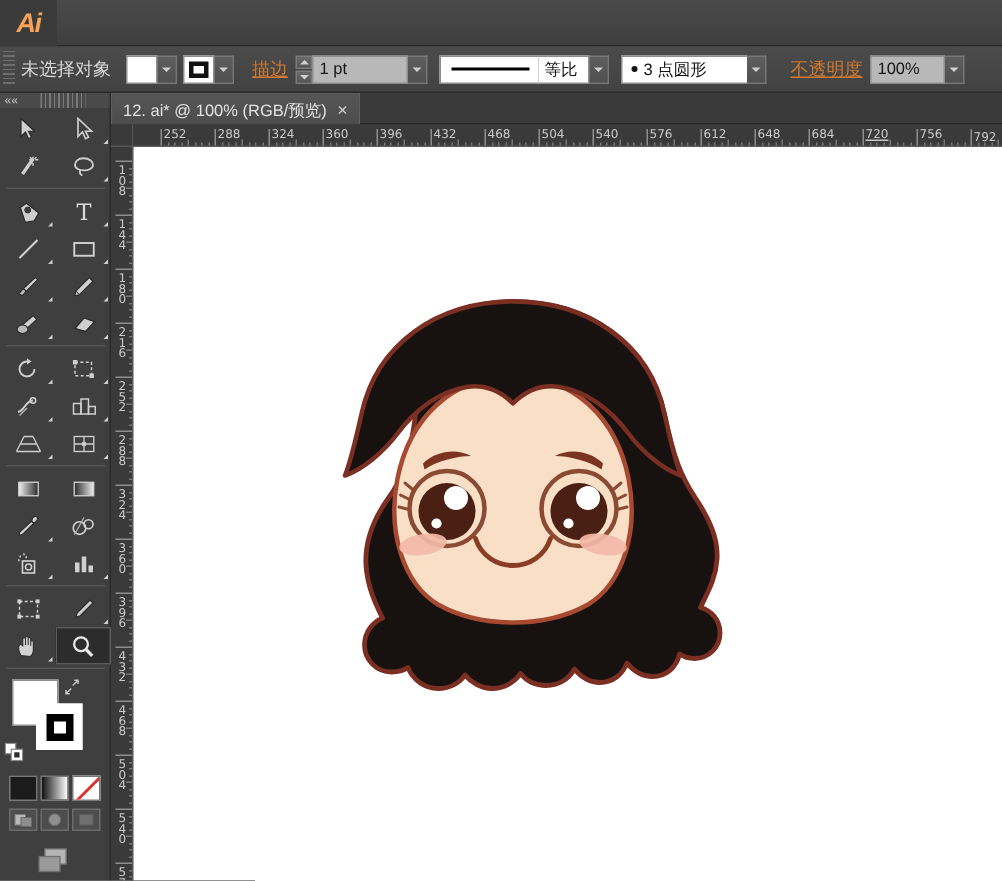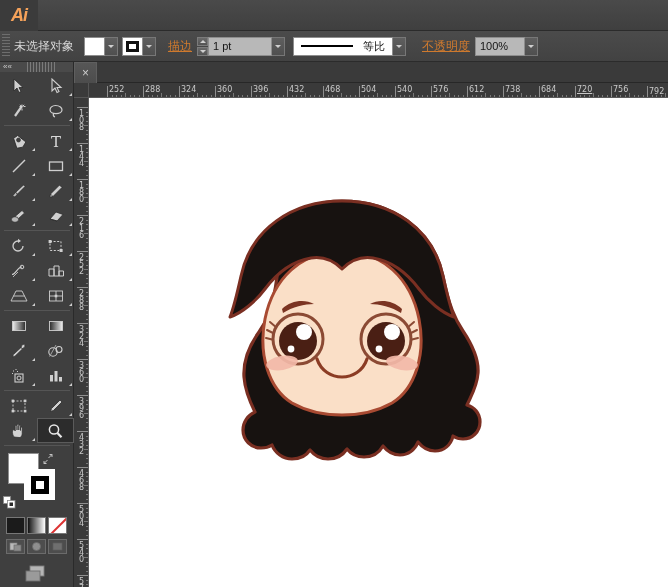--- a/index.html
+++ b/index.html
@@ -277,33 +277,43 @@
     <div class="combo">
       <div class="stroke-preview">
           <b></b>
         </div>
       <div class="field light" style="border-left:none;width:34px;">等比</div>
       <div class="dd-btn">
           <div class="caret"></div>
         </div>
     </div>
 
+    <div class="combo">
+      <div class="brush-preview">
+        <span class="brush-dot"></span>
+        <span>3 点圆形</span>
+      </div>
+      <div class="dd-btn">
+          <div class="caret"></div>
+        </div>
+    </div>
 
     <div class="cb-link">不透明度</div>
 
     <div class="combo">
       <div class="field" style="width:50px;">100%</div>
       <div class="dd-btn">
           <div class="caret"></div>
         </div>
     </div>
   </div>
 
   <div class="tabbar">
     <div class="doc-tab">
+      <span>12. ai* @ 100% (RGB/预览)</span>
       <span class="tab-close">×</span>
     </div>
   </div>
 
   <div class="toolpanel">
     <div class="tp-header">
       <span class="tp-collapse">««</span>
       <span class="tp-grip"></span>
     </div>
 
@@ -679,21 +689,21 @@
       <div class="rtick" style="left: 378px; top: 3px; width: 1px; height: 12px;"></div>
       <div class="rlabel" style="left: 380px; top: 3px;">612</div>
       <div class="rtick" style="left: 382.5px; top: 12px; width: 1px; height: 3px; opacity: 0.75;"></div>
       <div class="rtick" style="left: 387px; top: 12px; width: 1px; height: 3px; opacity: 0.75;"></div>
       <div class="rtick" style="left: 391.5px; top: 12px; width: 1px; height: 3px; opacity: 0.75;"></div>
       <div class="rtick" style="left: 396px; top: 10px; width: 1px; height: 5px; opacity: 0.75;"></div>
       <div class="rtick" style="left: 400.5px; top: 12px; width: 1px; height: 3px; opacity: 0.75;"></div>
       <div class="rtick" style="left: 405px; top: 12px; width: 1px; height: 3px; opacity: 0.75;"></div>
       <div class="rtick" style="left: 409.5px; top: 12px; width: 1px; height: 3px; opacity: 0.75;"></div>
       <div class="rtick" style="left: 414px; top: 3px; width: 1px; height: 12px;"></div>
-      <div class="rlabel" style="left: 416px; top: 3px;">738</div>
+      <div class="rlabel" style="left: 416px; top: 3px;">648</div>
       <div class="rtick" style="left: 418.5px; top: 12px; width: 1px; height: 3px; opacity: 0.75;"></div>
       <div class="rtick" style="left: 423px; top: 12px; width: 1px; height: 3px; opacity: 0.75;"></div>
       <div class="rtick" style="left: 427.5px; top: 12px; width: 1px; height: 3px; opacity: 0.75;"></div>
       <div class="rtick" style="left: 432px; top: 10px; width: 1px; height: 5px; opacity: 0.75;"></div>
       <div class="rtick" style="left: 436.5px; top: 12px; width: 1px; height: 3px; opacity: 0.75;"></div>
       <div class="rtick" style="left: 441px; top: 12px; width: 1px; height: 3px; opacity: 0.75;"></div>
       <div class="rtick" style="left: 445.5px; top: 12px; width: 1px; height: 3px; opacity: 0.75;"></div>
       <div class="rtick" style="left: 450px; top: 3px; width: 1px; height: 12px;"></div>
       <div class="rlabel" style="left: 452px; top: 3px;">684</div>
       <div class="rtick" style="left: 454.5px; top: 12px; width: 1px; height: 3px; opacity: 0.75;"></div>

